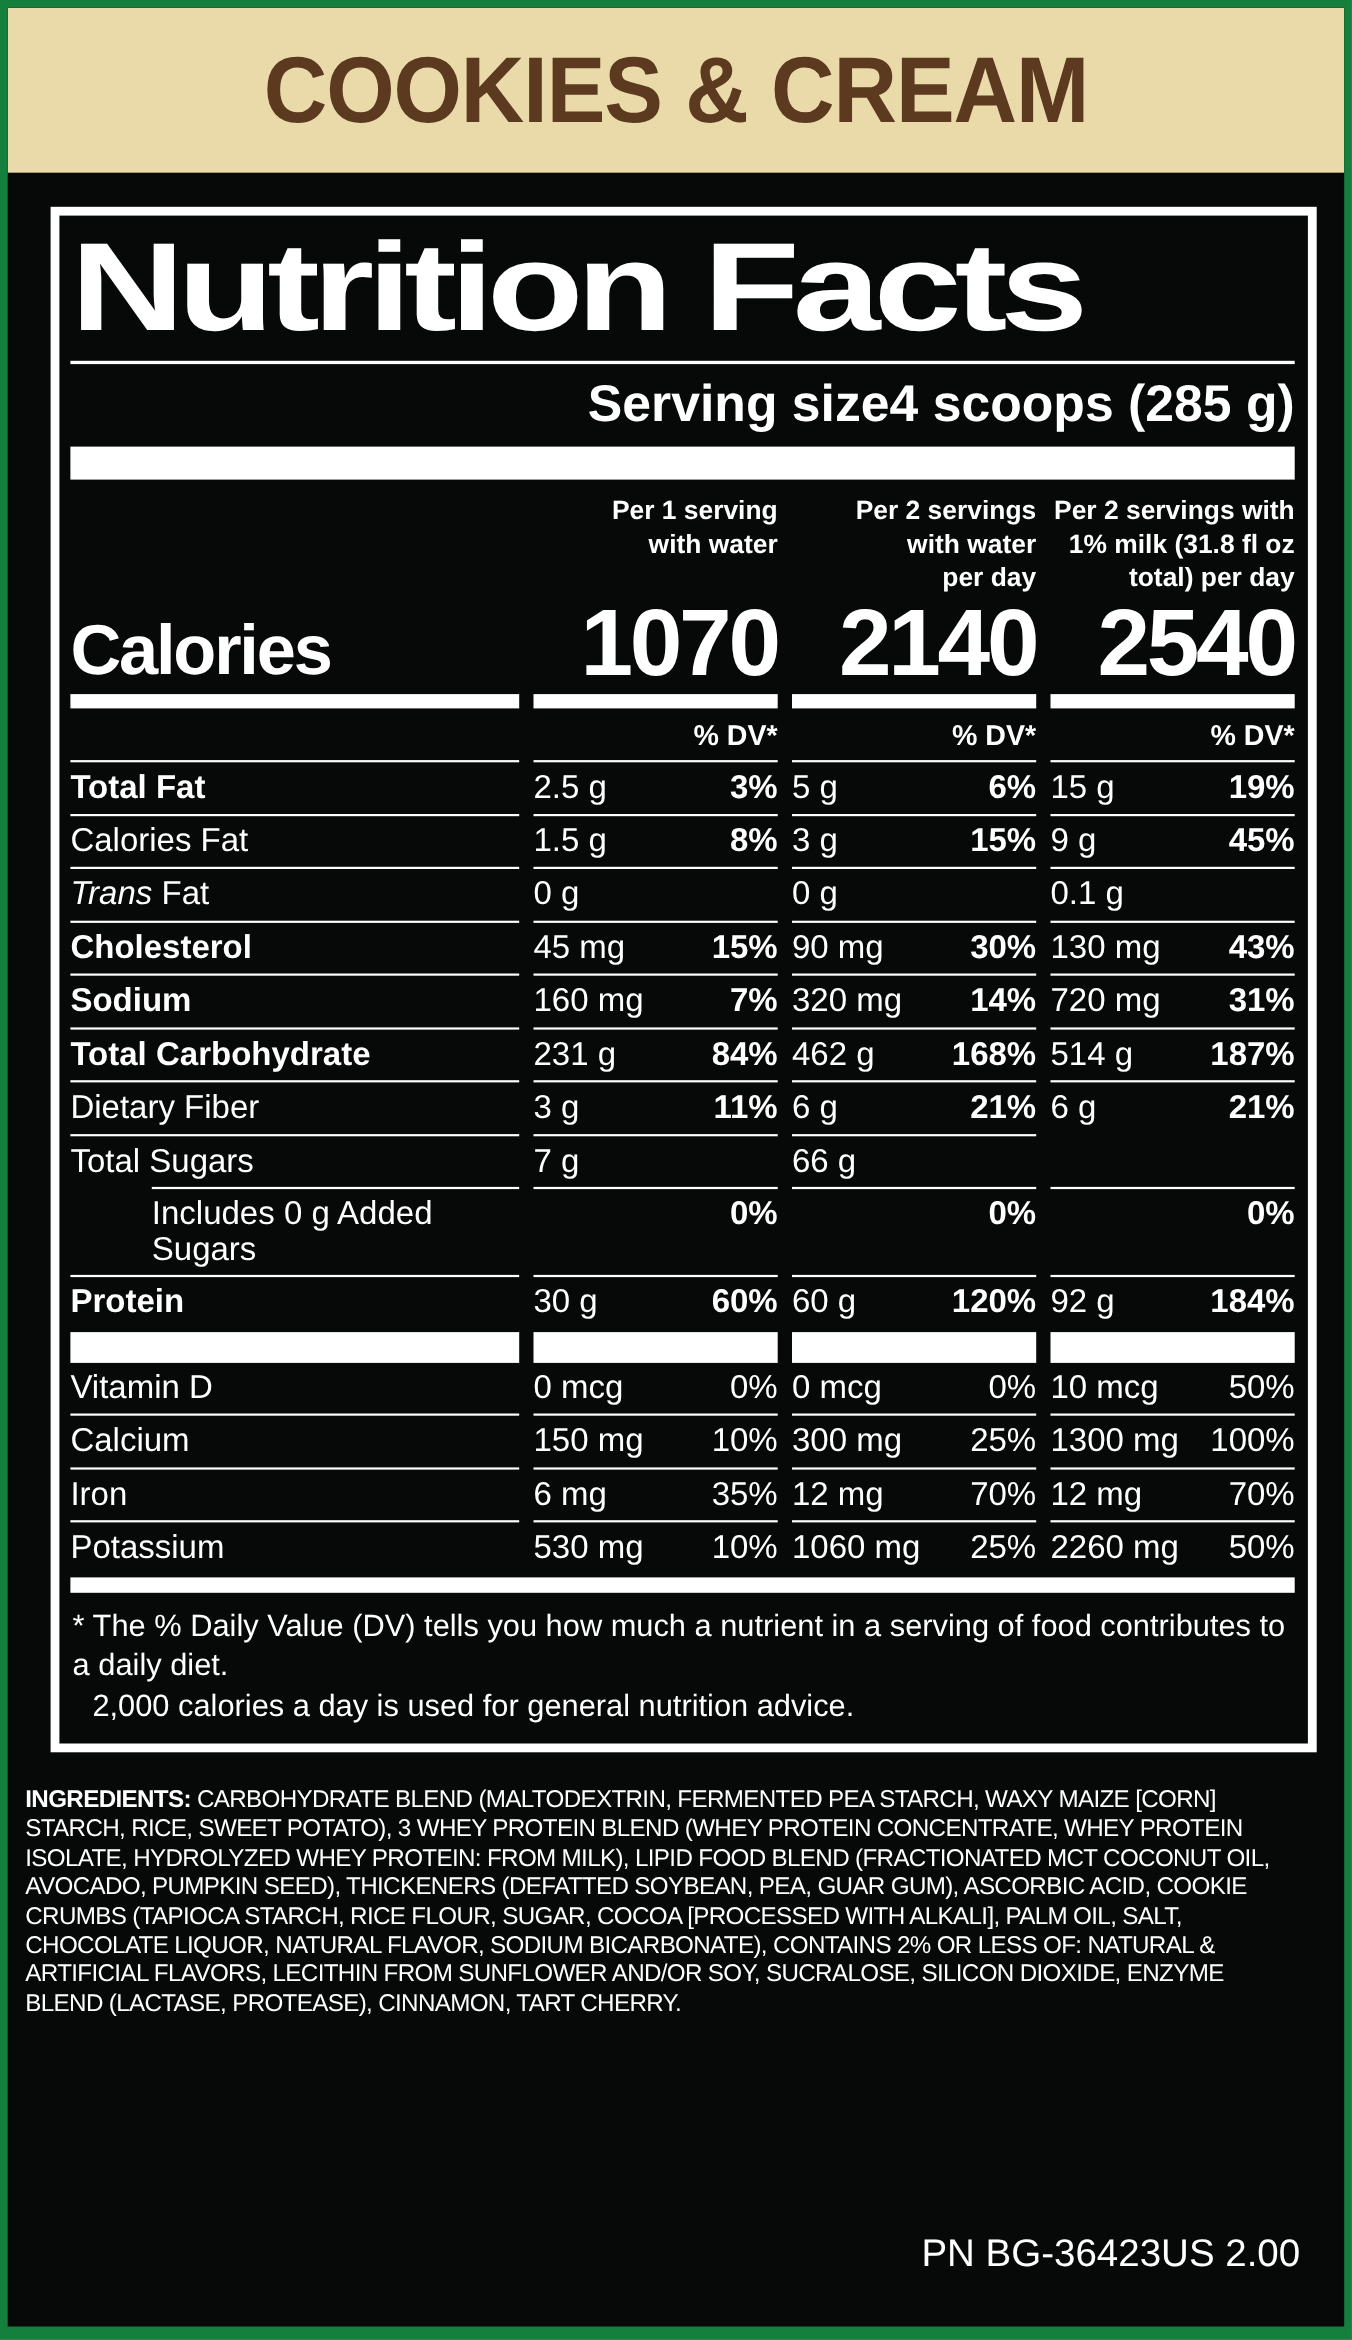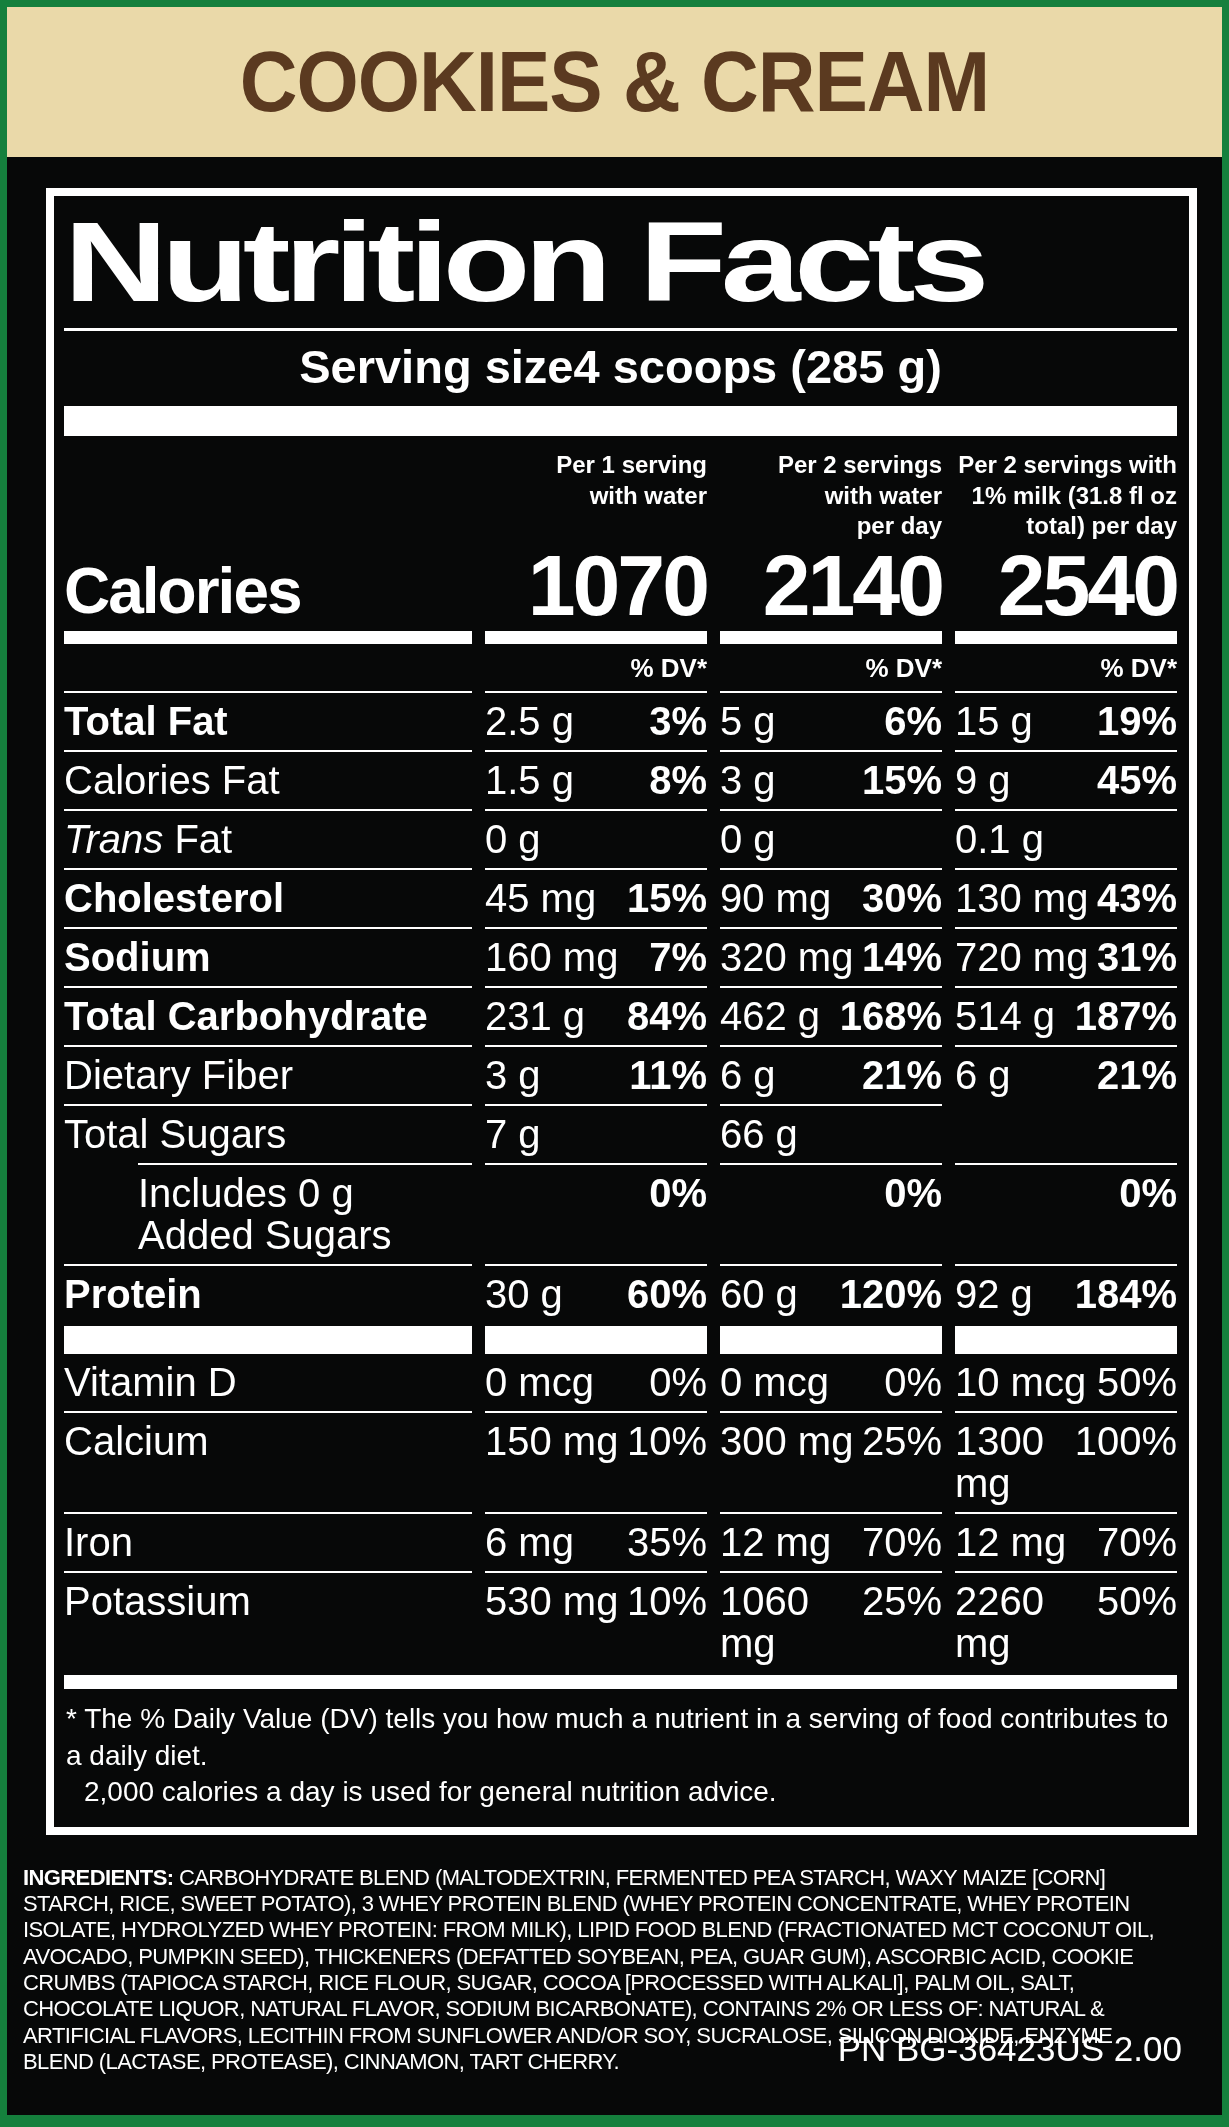--- a/index.html
+++ b/index.html
@@ -13,42 +13,42 @@
   .banner-text{color:#5b3a20;font-weight:bold;font-size:80px;letter-spacing:-1px;
         transform:scaleY(1.06);white-space:nowrap;}
 
   
   .panel{margin:31px 25px 0 39px;border:8px solid #fff;background:#070808;
         padding:6px 12px 10px 10px;}
   .nf-title{font-size:114px;font-weight:bold;letter-spacing:-5px;line-height:0.98;
         transform:scaleX(1.26);transform-origin:left center;white-space:nowrap;margin-top:4px;}
   .hairline{height:3px;background:#fff;margin:10px 0;}
   .servings{font-size:42px;line-height:1.1;margin-top:4px;}
-  .serving-row{display:flex;justify-content:center;font-size:47px;font-weight:bold;
+  .serving-row{display:flex;justify-content:flex-end;font-size:47px;font-weight:bold;
         line-height:1.1;margin-top:6px;}
   .thick-bar{height:30px;background:#fff;margin:14px 0;}
 
   .grid{display:grid;grid-template-columns:1fr 222px 222px 222px;column-gap:13px;}
 
   .headers-row .hcell{white-space:pre-line;text-align:right;font-weight:bold;
         font-size:24px;line-height:1.27;}
 
   .calories-row{margin-top:8px;align-items:end;}
   .cal-label{font-size:64px;font-weight:bold;letter-spacing:-2px;line-height:0.9;}
   .cal-val{font-size:86px;font-weight:bold;text-align:right;letter-spacing:-3px;line-height:0.82;}
 
   .bars-row{margin-top:11px;}
   .bar{height:13px;background:#fff;}
   .bars-thick .bar{height:28px;}
   .bars-thick{margin-top:3px;}
 
   .dv-row{font-size:26px;font-weight:bold;padding:9px 0 7px;}
   .dv-row div{text-align:right;}
 
-  .nrow .cell{border-top:2px solid #fff;padding:7px 0 8px;font-size:40px;line-height:1.05;}
+  .nrow .cell{border-top:2px solid #fff;padding:7px 0 8px;font-size:30px;line-height:1.05;}
   .nrow .val{display:flex;justify-content:space-between;align-items:baseline;}
   .nrow .dv{font-weight:bold;}
   .micro .dv{font-weight:normal;}
   .lab.bold{font-weight:bold;}
   .ind1{padding-left:36px;}
   .mind2{margin-left:74px;padding-left:0;}
   .nb .cell{border-top:none;}
   .ital{font-style:italic;}
 
   .fullbar{height:14px;background:#fff;margin-top:3px;}

